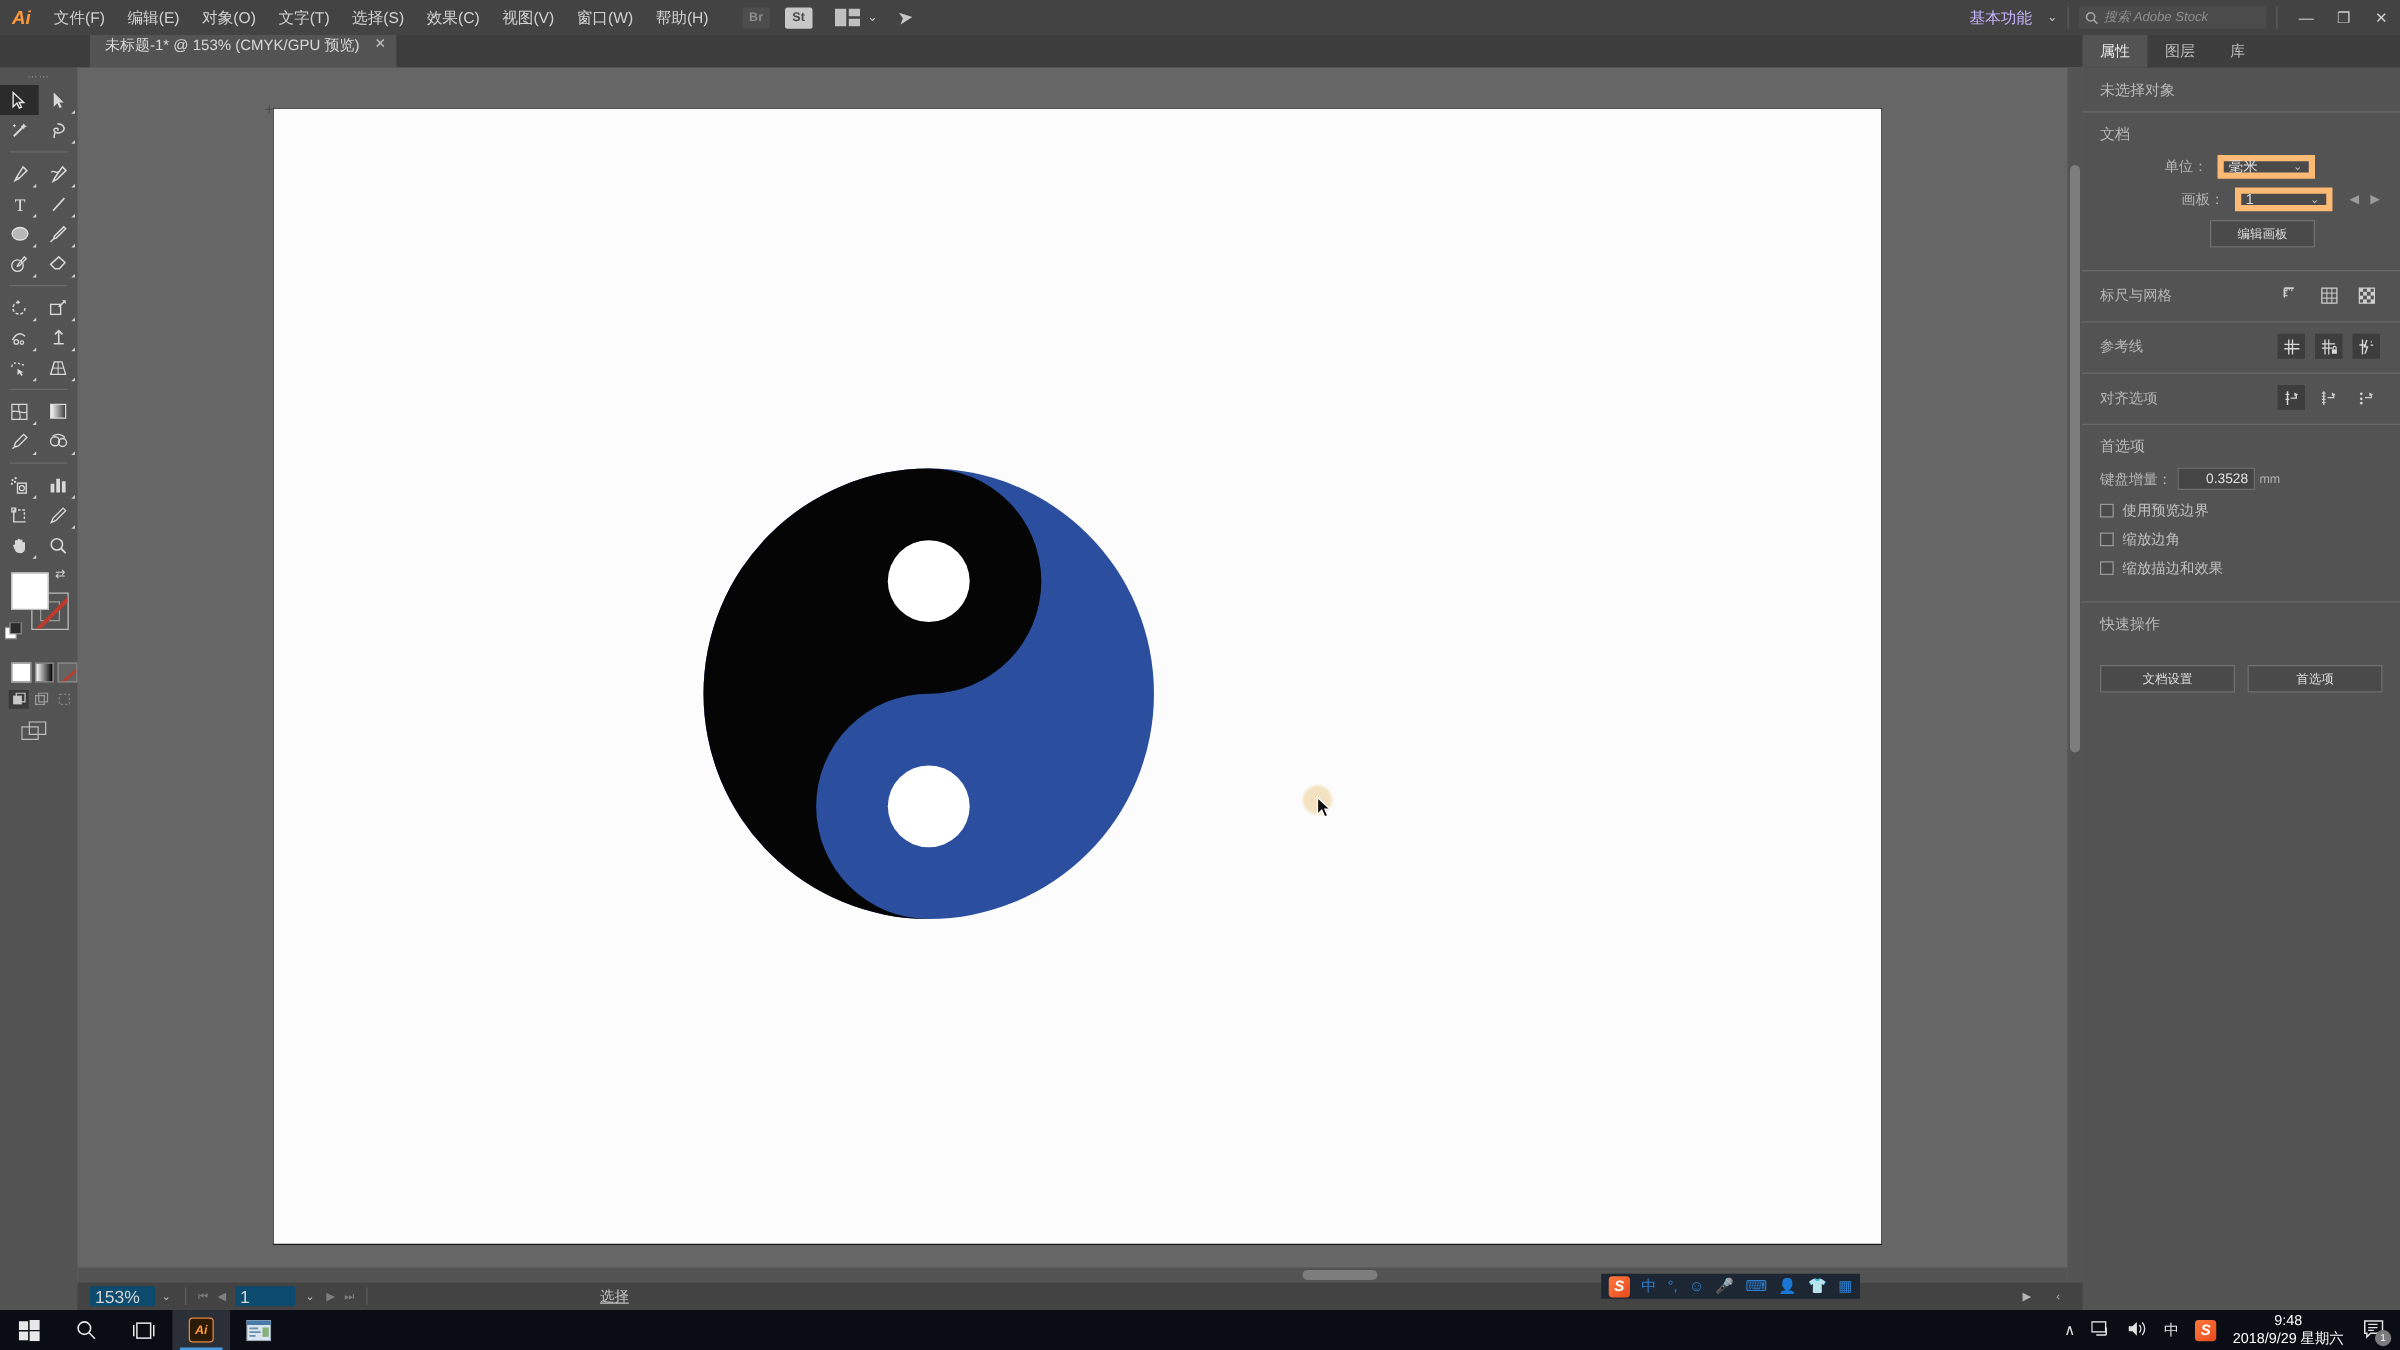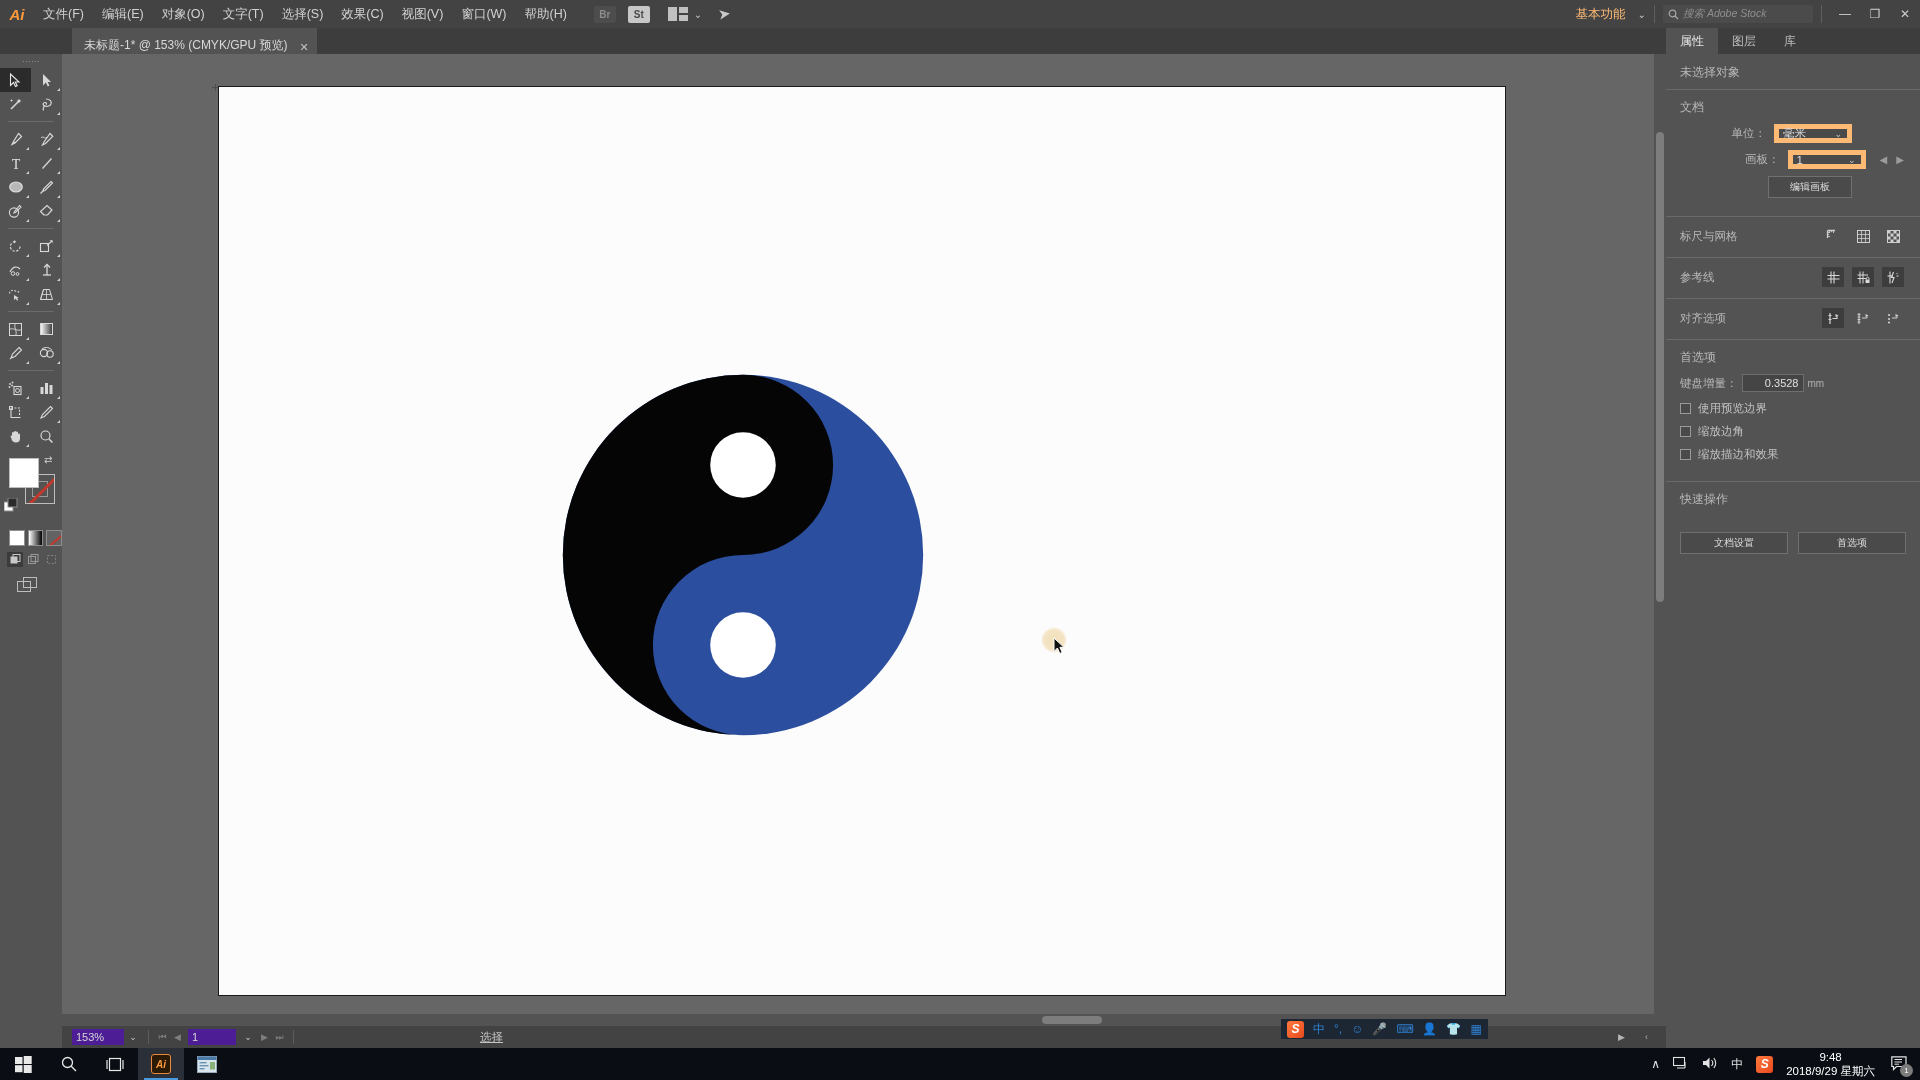--- a/index.html
+++ b/index.html
@@ -30,37 +30,37 @@
     display:flex; align-items:center; justify-content:center;
     font-size:10px; color:#8c8c8c; background:#4d4d4d; font-weight:bold;
   }
   .mb-icon.light { background:#c8c8c8; color:#4a4a4a; }
   .arrange-ico { width:20px;height:14px; margin-left:12px; position:relative; }
   .arrange-ico i { position:absolute; background:#c0c0c0; display:block; }
   .chev { color:#c5c5c5; font-size:10px; margin-left:6px; }
   .rocket { margin-left:16px; color:#c8c8c8; font-size:15px; transform:rotate(-8deg); }
 
   .mb-right { margin-left:auto; display:flex; align-items:center; height:28px; }
-  .ws-name { font-size:12.5px; color:#fdba74; padding:0 6px; }
+  .ws-name { font-size:12.5px; color:#c4b5fd; padding:0 6px; }
   .vdiv { width:1px; height:18px; background:#5e5e5e; margin:0 8px; }
   .searchbox {
     width:150px; height:18px; background:#4b4b4b; border-radius:2px;
     display:flex; align-items:center; padding:0 5px; gap:4px;font-style:italic;
   }
   .searchbox .ph { font-size:10.5px; color:#8e8e8e; white-space:nowrap; }
   .wbtn { width:30px; height:28px; display:flex;align-items:center;justify-content:center;
           color:#cfcfcf; font-size:12px; }
 
   
   .tabbar {
     position:absolute; left:0; top:28px; width:1920px; height:26px; background:#3d3d3d;
   }
   .doctab {
     position:absolute; left:72px; top:0; height:26px; background:#535353;
-    display:flex; align-items:flex-end; padding:0 8px 0 12px; gap:12px;
+    display:flex; align-items:flex-start; padding:0 8px 0 12px; gap:12px;
   }
   .doctab .t { font-size:12px; color:#d8d8d8; white-space:nowrap; }
   .doctab .x { font-size:11px; color:#c0c0c0; }
 
   
   .toolbar {
     position:absolute; left:0; top:54px; width:62px; height:972px; background:#535353;
   }
   .tb-grip { height:14px; display:flex;align-items:center;justify-content:center;
              color:#9a9a9a; font-size:8px; letter-spacing:1px; }
@@ -130,22 +130,22 @@
   .hscroll { position:absolute; left:0; bottom:0; height:12px; width:1592px; background:#535353; }
   .hscroll .thumb { position:absolute; top:2px; left:980px; width:60px; height:8px;
      background:#7d7d7d; border-radius:4px; }
 
   
   .statusbar {
     position:absolute; left:62px; top:1026px; width:1604px; height:22px;
     background:#434343; display:flex; align-items:center; color:#c4c4c4; font-size:11px;
   }
   .sb-field {
-    height:16px; background:#4c1d95; display:flex; align-items:center;
-    padding:0 4px; font-size:11px; color:#d5d5d5;
+    height:16px; background:#0c4a6e; display:flex; align-items:center;
+    padding:0 4px; font-size:14px; color:#d5d5d5;
   }
   .sb-chev { width:18px; text-align:center; color:#c8c8c8; font-size:9px; }
   .sb-nav { width:15px; text-align:center; color:#b4b4b4; font-size:9px; }
   .sb-nav.dim { color:#7e7e7e; }
   .sb-sep { width:1px; height:14px; background:#5c5c5c; margin:0 6px; }
   .sb-status { margin-left:180px; font-size:11.5px;text-decoration:underline; }
 
   
   .rpanel {
     position:absolute; left:1666px; top:28px; width:254px; height:998px; background:#535353;

